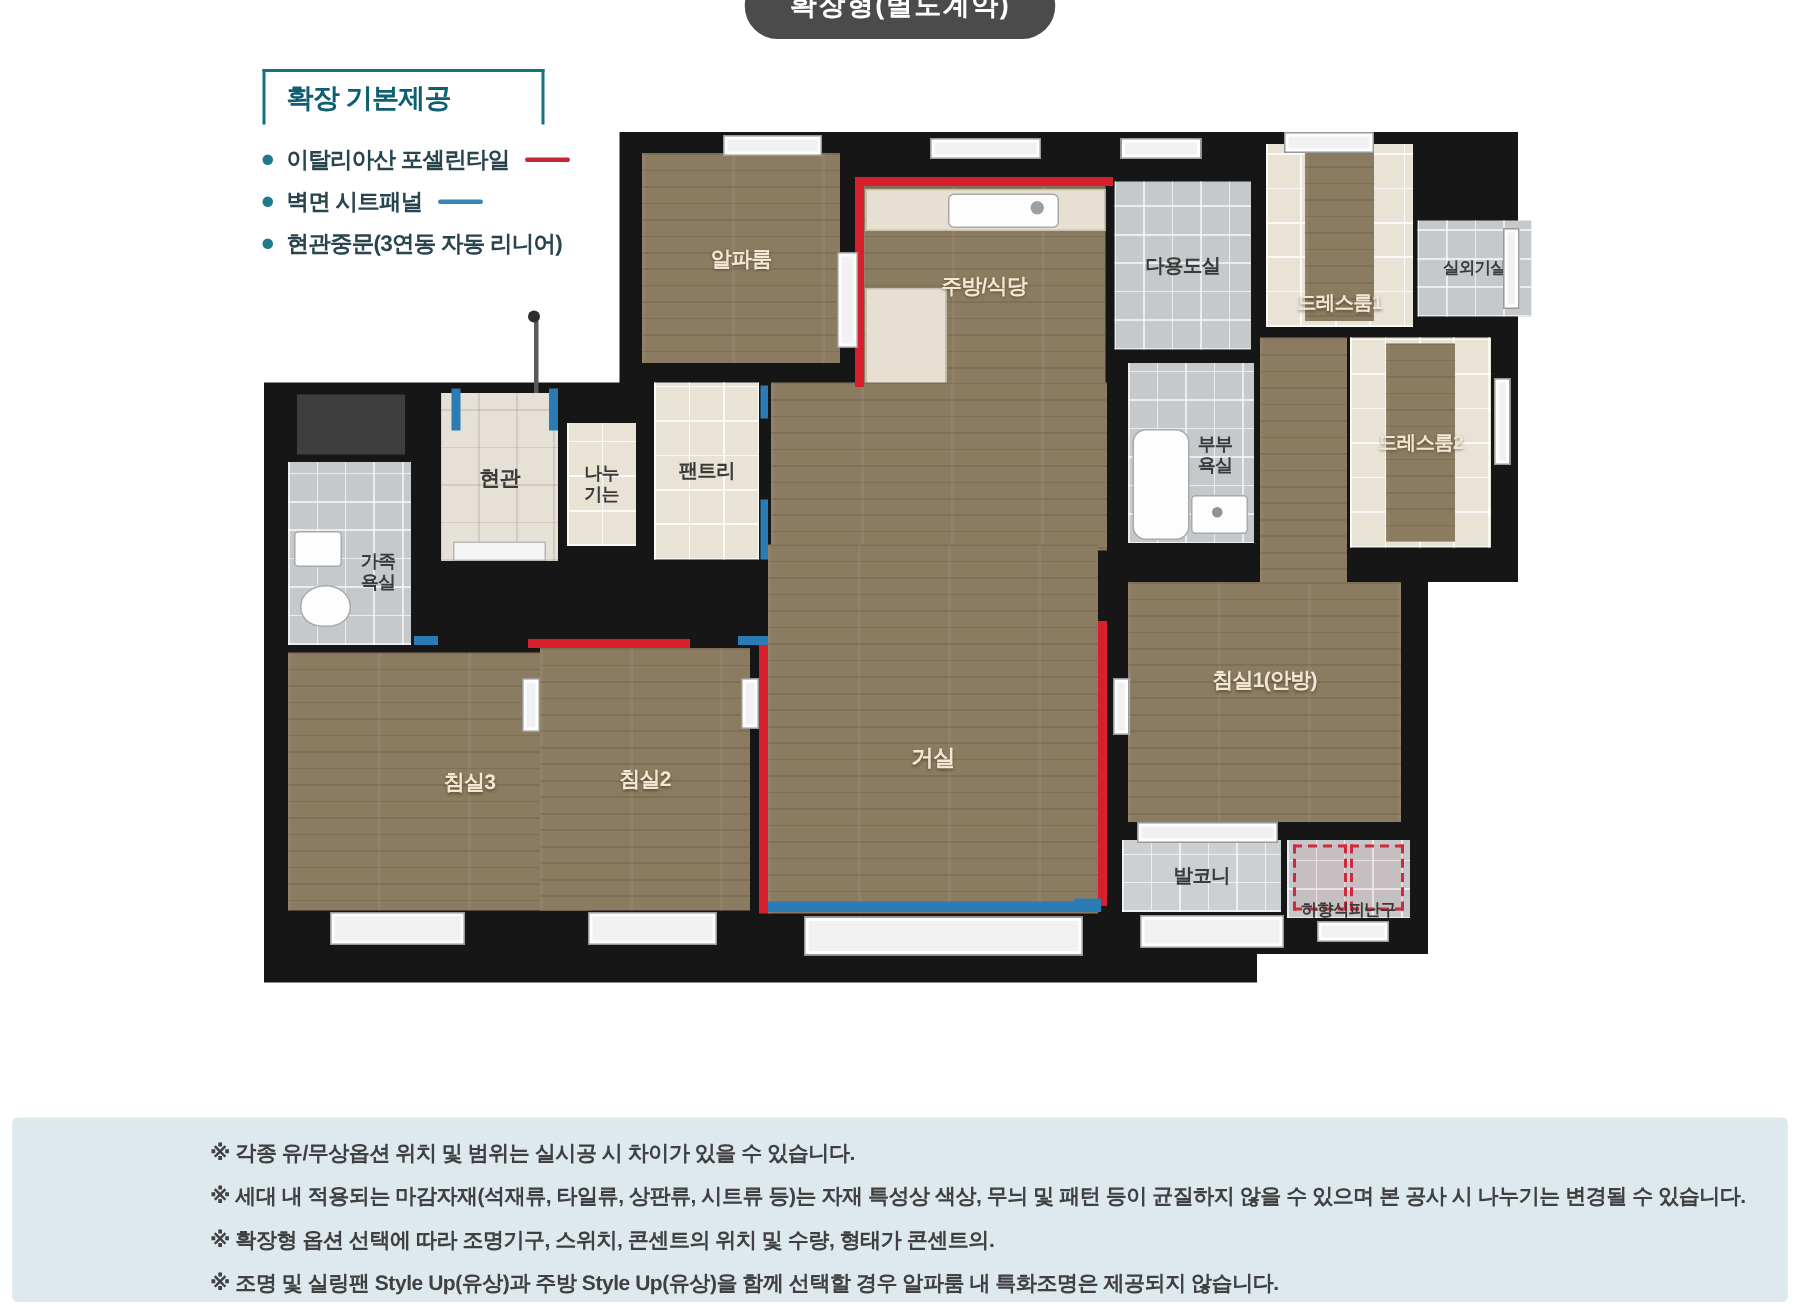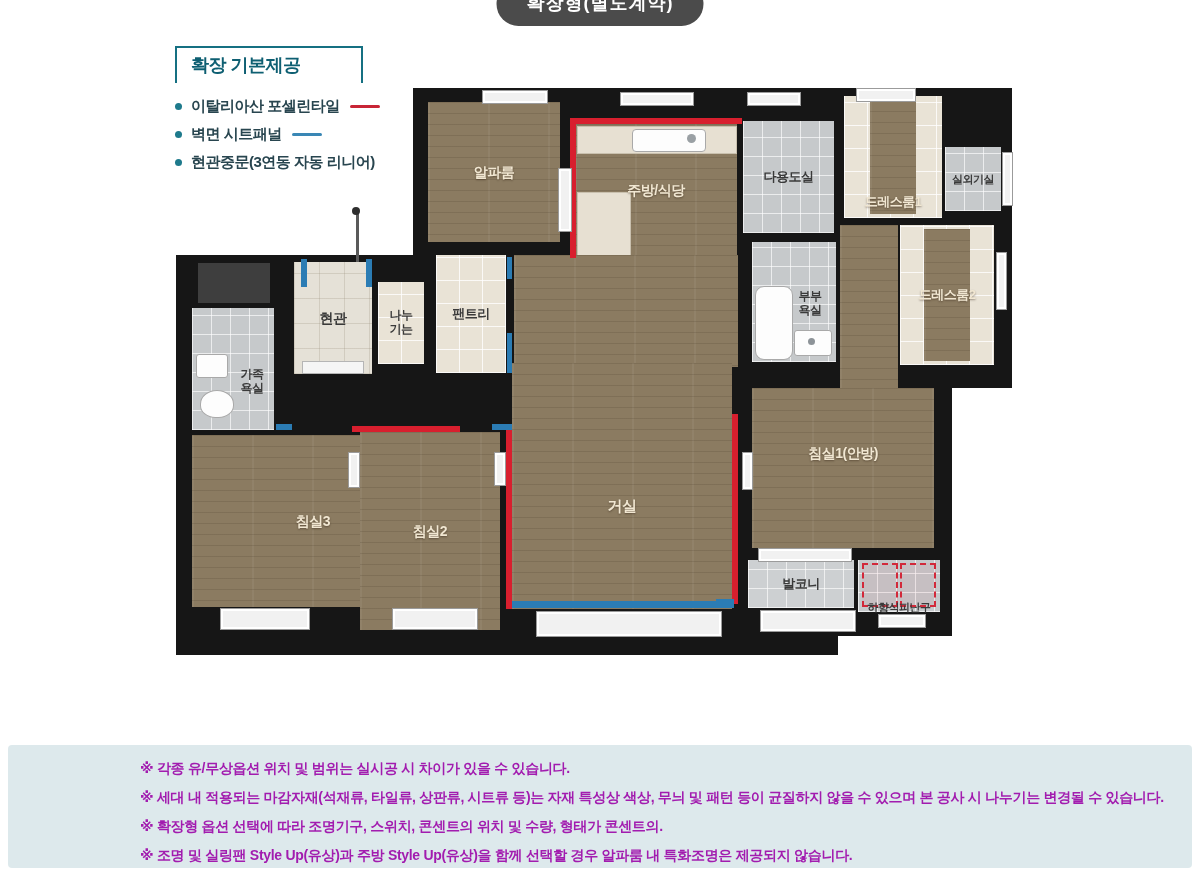--- a/index.html
+++ b/index.html
@@ -48,21 +48,21 @@
   .blueline{position:absolute;background:#2b7cb4;}
   .win{position:absolute;background:#f1f1f1;border:1px solid #9b9b9b;
        box-shadow:inset 0 0 0 2px #fff;}
   .fixture{position:absolute;background:#fdfdfd;border:1px solid #a9a9a9;}
   .dashedred{position:absolute;border:2px dashed #d2293a;background:rgba(210,41,58,.06);}
   .woodstrip{position:absolute;}
 
   
   .notes{position:absolute;left:8px;right:8px;top:745px;bottom:8px;background:#dde9ec;
          border-radius:4px;padding:13px 20px 0 132px;box-sizing:border-box;}
-  .note-line{margin:0 0 9px 0;color:#a21caf;font-size:14px;font-weight:600;
+  .note-line{margin:0 0 9px 0;color:#404040;font-size:14px;font-weight:600;
          letter-spacing:-0.3px;line-height:20px;}
 </style>
 </head>
 <body>
 
 <div class="page">
 
   <div class="badge">
     <span>확장형(별도계약)</span>
   </div>
@@ -111,21 +111,21 @@
 
     <div class="room tile-gray" style="left:743px;top:121px;width:91px;height:112px;">
       <span class="rlabel lab-dark" style="font-size:13px;">다용도실</span>
     </div>
 
     <div class="room tile-beige" style="left:844px;top:96px;width:98px;height:122px;">
       <div class="woodstrip wood" style="left:26px;top:4px;width:46px;height:114px;"></div>
       <span class="rlabel lab-wood abs" style="left:0;right:0;bottom:8px;font-size:13px;">드레스룸1</span>
     </div>
 
-    <div class="room tile-gray" style="left:945px;top:147px;width:56px;height:64px;">
+    <div class="room tile-gray" style="left:945px;top:147px;width:76px;height:64px;">
       <span class="rlabel lab-dark" style="font-size:11px;">실외기실</span>
     </div>
 
     <div class="room tile-beige" style="left:436px;top:255px;width:70px;height:118px;">
       <span class="rlabel lab-dark" style="font-size:13px;">팬트리</span>
     </div>
 
     <div class="room tile-light" style="left:294px;top:262px;width:78px;height:112px;">
       <div class="abs" style="left:8px;bottom:0;width:60px;height:11px;background:#f5f5f5;border:1px solid #b5b5b5;"></div>
       <span class="rlabel lab-dark" style="font-size:14px;">현관</span>
@@ -153,21 +153,21 @@
     <div class="room tile-gray" style="left:192px;top:308px;width:82px;height:122px;">
       <div class="fixture" style="left:4px;top:46px;width:30px;height:22px;border-radius:3px;"></div>
       <div class="fixture" style="left:8px;top:82px;width:32px;height:26px;border-radius:50% 50% 45% 45%;"></div>
       <span class="rlabel lab-dark abs" style="left:44px;top:60px;width:32px;font-size:12px;word-break:break-all;">가족욕실</span>
     </div>
 
     <div class="room wood" style="left:192px;top:435px;width:162px;height:172px;padding-left:40px;">
       <span class="rlabel lab-wood" style="font-size:14px;">침실3</span>
     </div>
 
-    <div class="room wood" style="left:360px;top:432px;width:140px;height:198px;">
+    <div class="room wood" style="left:360px;top:432px;width:140px;height:175px;">
       <span class="rlabel lab-wood" style="font-size:14px;">침실2</span>
     </div>
 
     <div class="room wood" style="left:512px;top:363px;width:220px;height:246px;">
       <span class="rlabel lab-wood" style="font-size:15px;margin-top:40px;">거실</span>
     </div>
 
     <div class="room wood" style="left:752px;top:388px;width:182px;height:160px;">
       <span class="rlabel lab-wood" style="font-size:14px;margin-bottom:30px;">침실1(안방)</span>
     </div>

